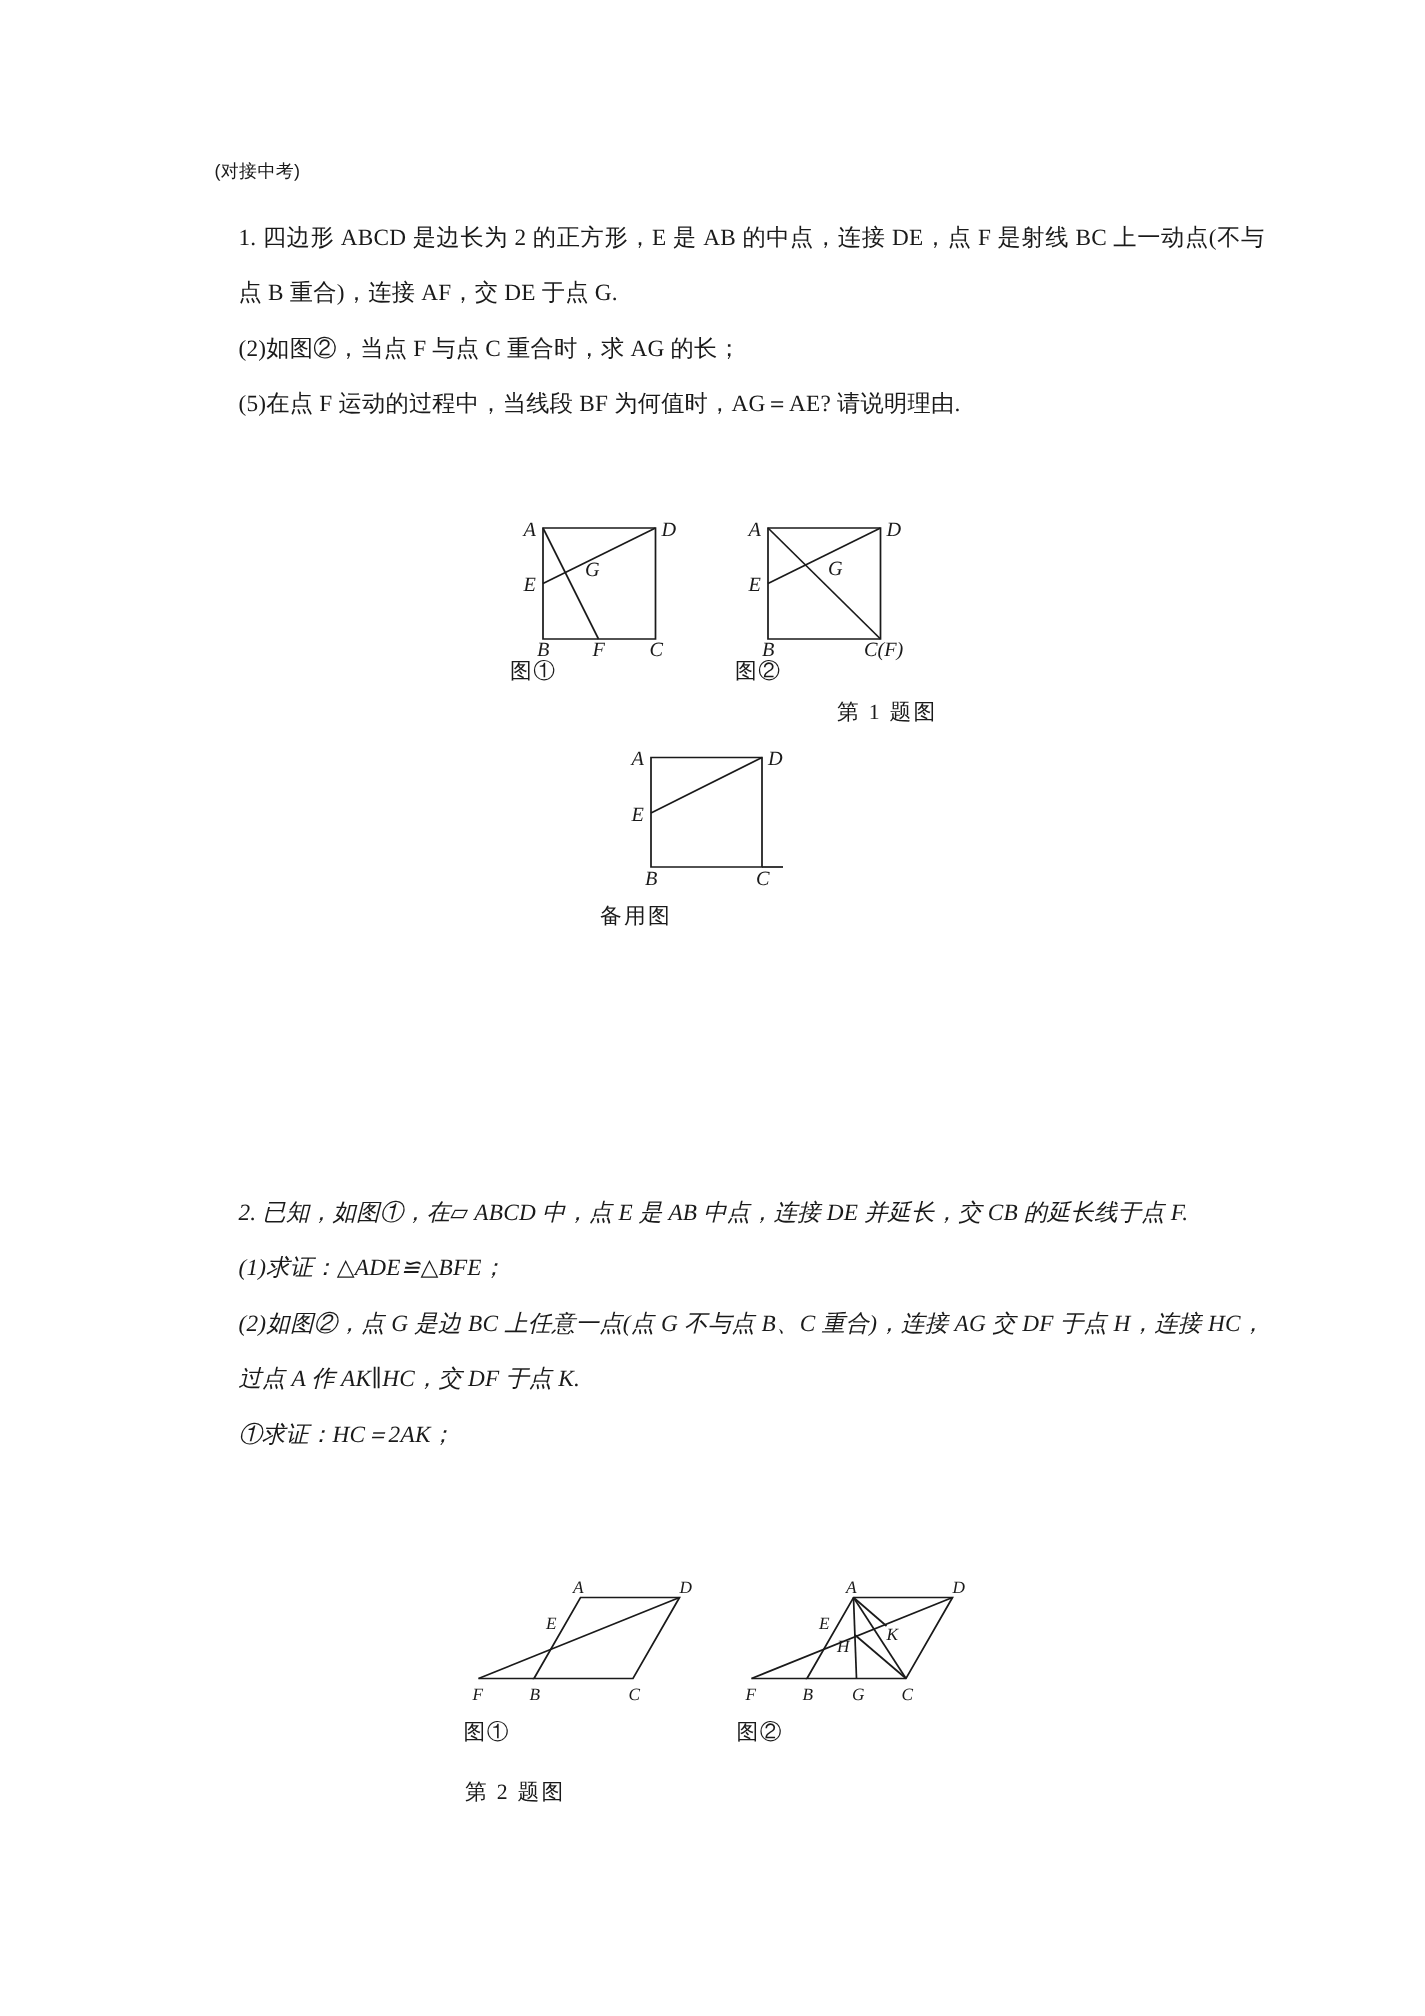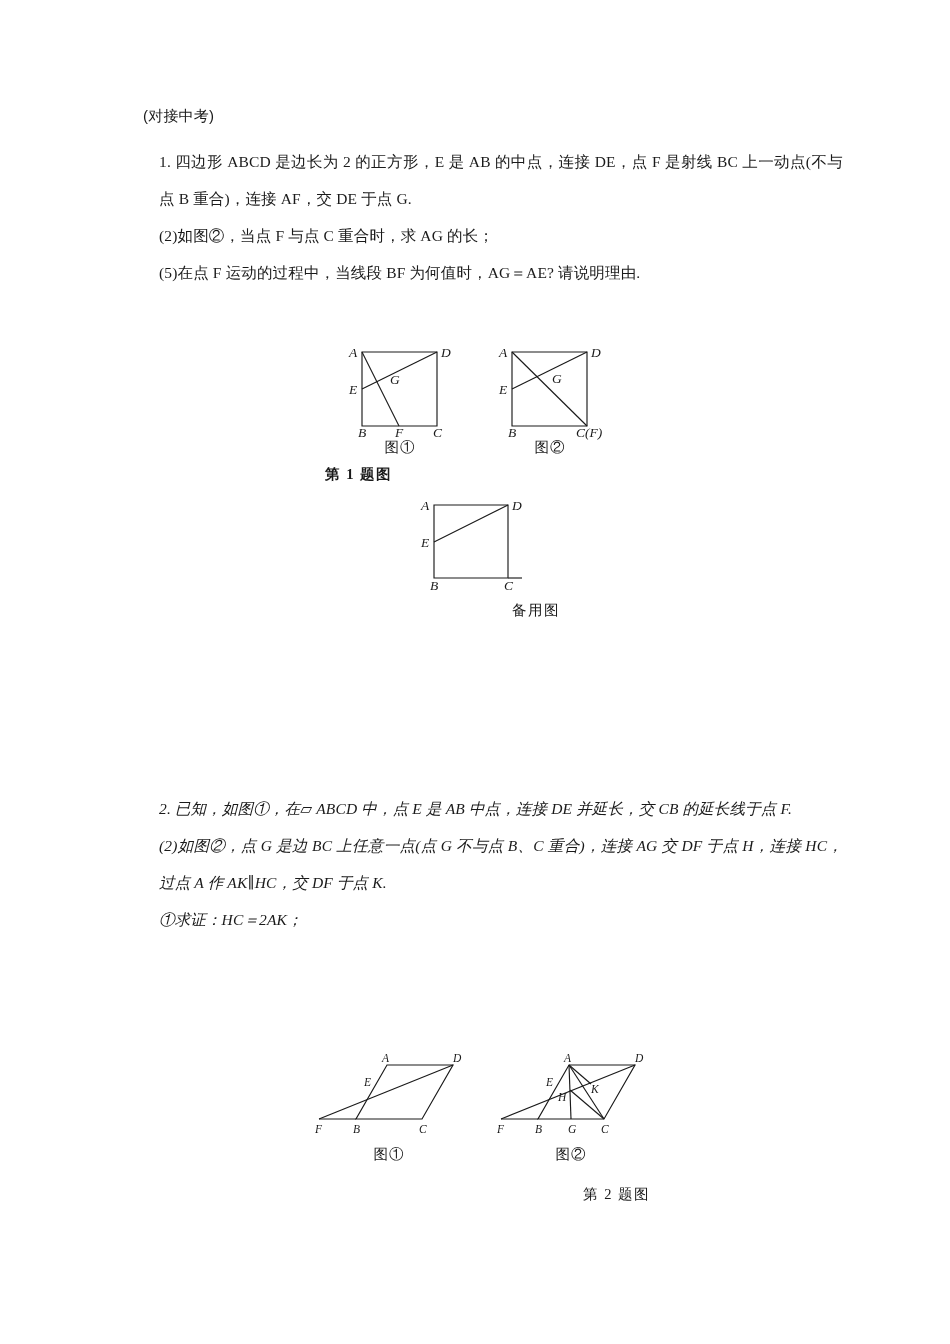--- a/index.html
+++ b/index.html
@@ -20,21 +20,21 @@
     inset: 0;
     background: #fff;
   }
   .content {
     position: absolute;
     left: 143px;
     top: 108px;
     width: 700px;
   }
   .section-tag {
-    font-size: 15px;
+    font-size: 12px;
     line-height: 1;
     letter-spacing: 0.2px;
     margin-bottom: 20px;
     font-family: "Liberation Sans", "DejaVu Sans", sans-serif;
   }
   .para {
     font-size: 15.5px;
     line-height: 37px;
     text-align: justify;
     text-justify: inter-ideograph;
@@ -49,27 +49,27 @@
     font-size: 13.5px;
     fill: #1a1a1a;
   }
   .lbl-small {
     font-family: "Liberation Serif", "DejaVu Serif", serif;
     font-style: italic;
     font-size: 11.5px;
     fill: #1a1a1a;
   }
   .figcap {
-    text-align: center;
+    text-align: left;
     font-size: 14.5px;
     font-family: Liberation Serif, serif;
     letter-spacing: 1px;
   }
   .figcap-serif {
-    text-align: right;
+    text-align: left;
     font-size: 14.5px;
     font-family: "Liberation Serif", "DejaVu Serif", serif;
     letter-spacing: 1.5px;
   }
   .stroke { stroke: #1a1a1a; stroke-width: 1.15; fill: none; }
 
   .blk-figs-1 {
     position: absolute;
     left: 325px;
     top: 338px;
@@ -77,23 +77,22 @@
   }
   .pair {
     display: flex;
     gap: 30px;
     justify-content: center;
   }
   .fig-unit { width: 120px; }
   .cap1 { margin-top: 2px; }
   .whole-cap {
     margin-top: 8px;
-    text-align: left;
+    text-align: right;
     width: 300px;
-    font-weight: bold;
   }
   .blk-backup {
     position: absolute;
     left: 400px;
     top: 495px;
     width: 160px;
   }
   .blk-figs-2 {
     position: absolute;
     left: 310px;
@@ -171,20 +170,21 @@
       <text class="lbl" x="112" y="15">D</text>
       <text class="lbl" x="21" y="52">E</text>
       <text class="lbl" x="30" y="95">B</text>
       <text class="lbl" x="104" y="95">C</text>
     </svg>
     <div class="figcap-serif" style="margin-top:6px;">备用图</div>
   </div>
 
   <div class="content" style="top:790px;font-style:italic;">
     <p class="para">2. 已知，如图①，在▱ ABCD 中，点 E 是 AB 中点，连接 DE 并延长，交 CB 的延长线于点 F.</p>
+    <p class="para">(1)求证：△ADE≌△BFE；</p>
     <p class="para">(2)如图②，点 G 是边 BC 上任意一点(点 G 不与点 B、C 重合)，连接 AG 交 DF 于点 H，连接 HC，过点 A 作 AK∥HC，交 DF 于点 K.</p>
     <p class="para">①求证：HC＝2AK；</p>
   </div>
 
   <div class="blk-figs-2">
     <div class="pair" style="gap:22px;">
 
       <div style="width:160px;">
         <svg width="160" height="86" viewBox="0 0 160 86">
 

